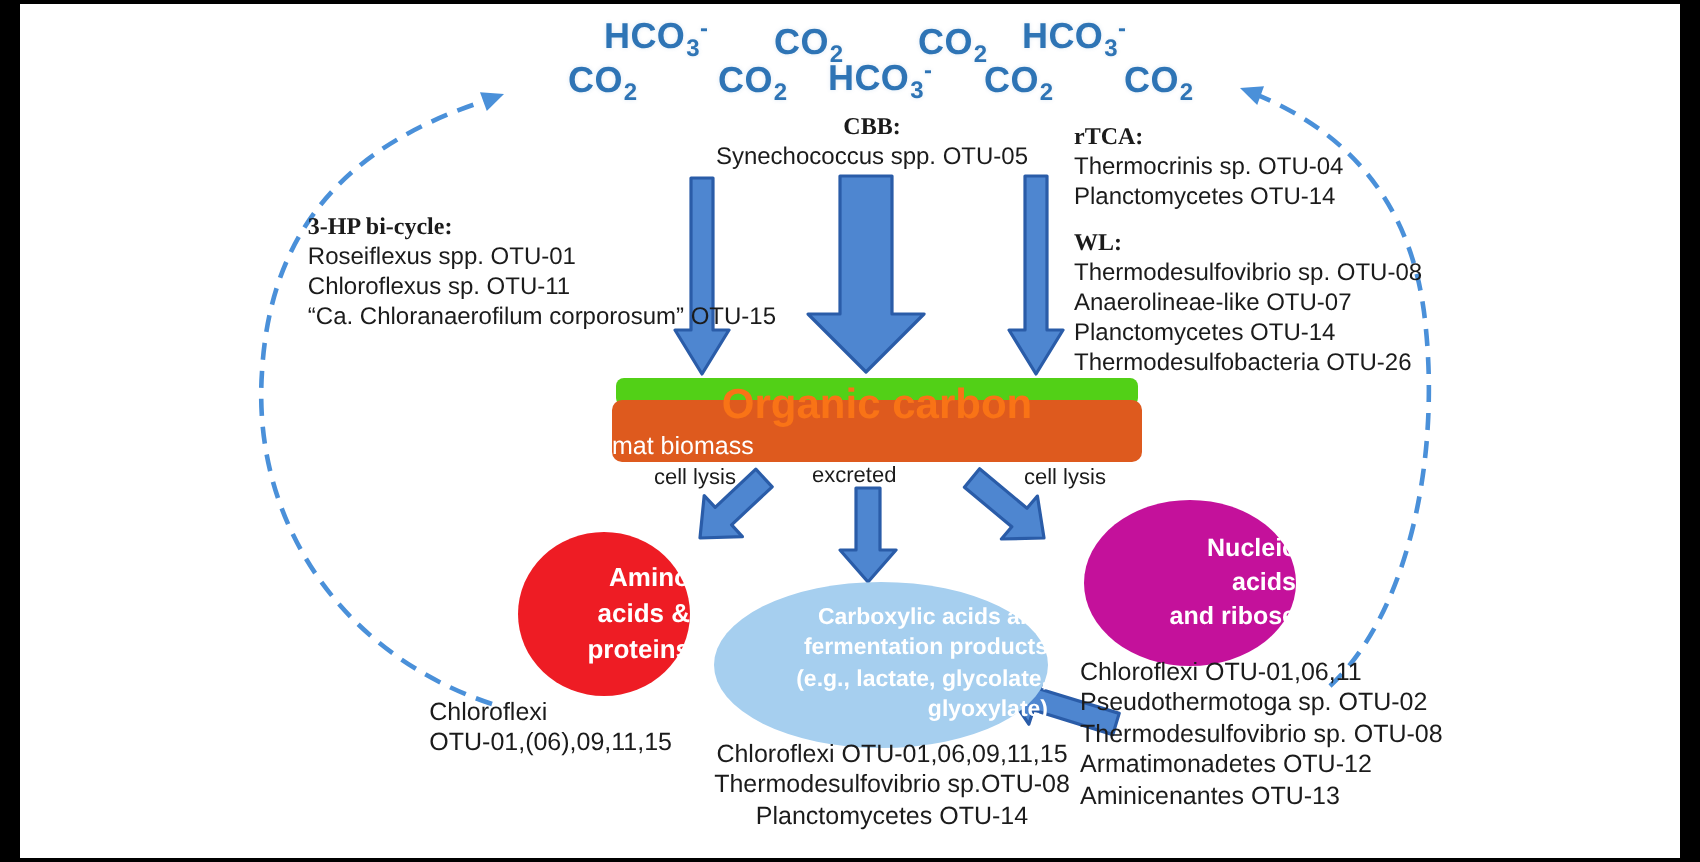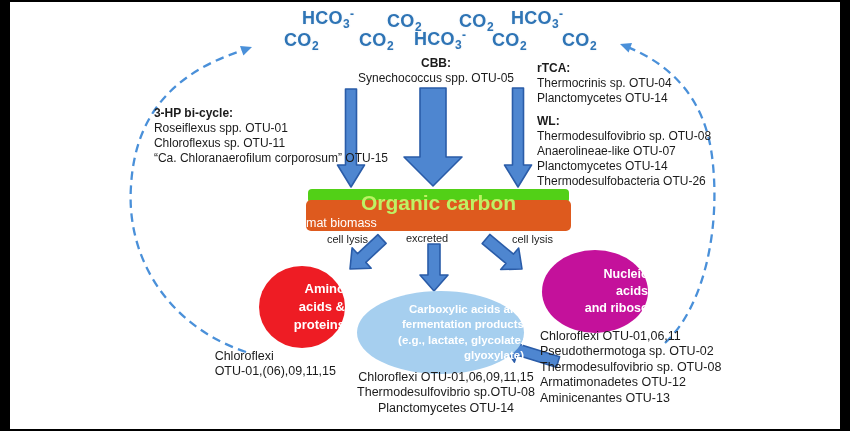--- a/index.html
+++ b/index.html
@@ -18,31 +18,31 @@
   
   .formula{
     position:absolute; z-index:2; color:var(--blue-text,#2E74B5);
     font-weight:700; font-size:18px; white-space:nowrap; letter-spacing:.2px;
     text-shadow:0 0 2px rgba(46,116,181,.15);
   }
   .formula sub{font-size:12px; vertical-align:-4px; margin-left:.5px;}
   .formula sup{font-size:12px; vertical-align:6px;}
   
   .pblock{color:#1b1b1b; font-size:12px; line-height:15px; white-space:nowrap;}
-  .pblock .ptitle{font-weight:700;}
+  .pblock .ptitle{font-weight:700;font-family:Liberation Serif, serif;}
   .right-align{text-align:left;}
   .center-align{text-align:center;}
   
   .bar{left:306px; top:189px; width:265px; height:43px;}
   .bar-green{position:absolute; left:2px; top:0; width:261px; height:14px; border-radius:4px;
     background:var(--green-bar,#52d017);}
   .bar-orange{position:absolute; left:0; top:11px; width:265px; height:31px; border-radius:5px;
     background:var(--orange-bar,#DE5A1E);}
   .bar-title{position:absolute; left:0; top:2px; width:100%; text-align:center;
-    font-size:21px; font-weight:700; color:#bef264;}
+    font-size:21px; font-weight:700; color:#f97316;}
   .bar-sub{position:absolute; left:0; top:27px; width:100%; 
     font-size:12.5px; color:#fff;}
   .flow-label{font-size:11px; color:#1b1b1b; white-space:nowrap;}
   
   .pool{border-radius:50%; color:#fff; font-weight:700; text-align:center;
     display:flex; flex-direction:column; justify-content:center;align-items:flex-end;}
   .pool .ln{line-height:18px;}
   .pool-amino{left:259px; top:266px; width:86px; height:82px; background:var(--red-circle,#EE1C24); font-size:13px;}
   .pool-carbox{left:357px; top:291px; width:167px; height:83px; background:var(--light-blue-ellipse,#A6CFEF); font-size:11.5px;}
   .pool-carbox .ln{line-height:15.5px;}

